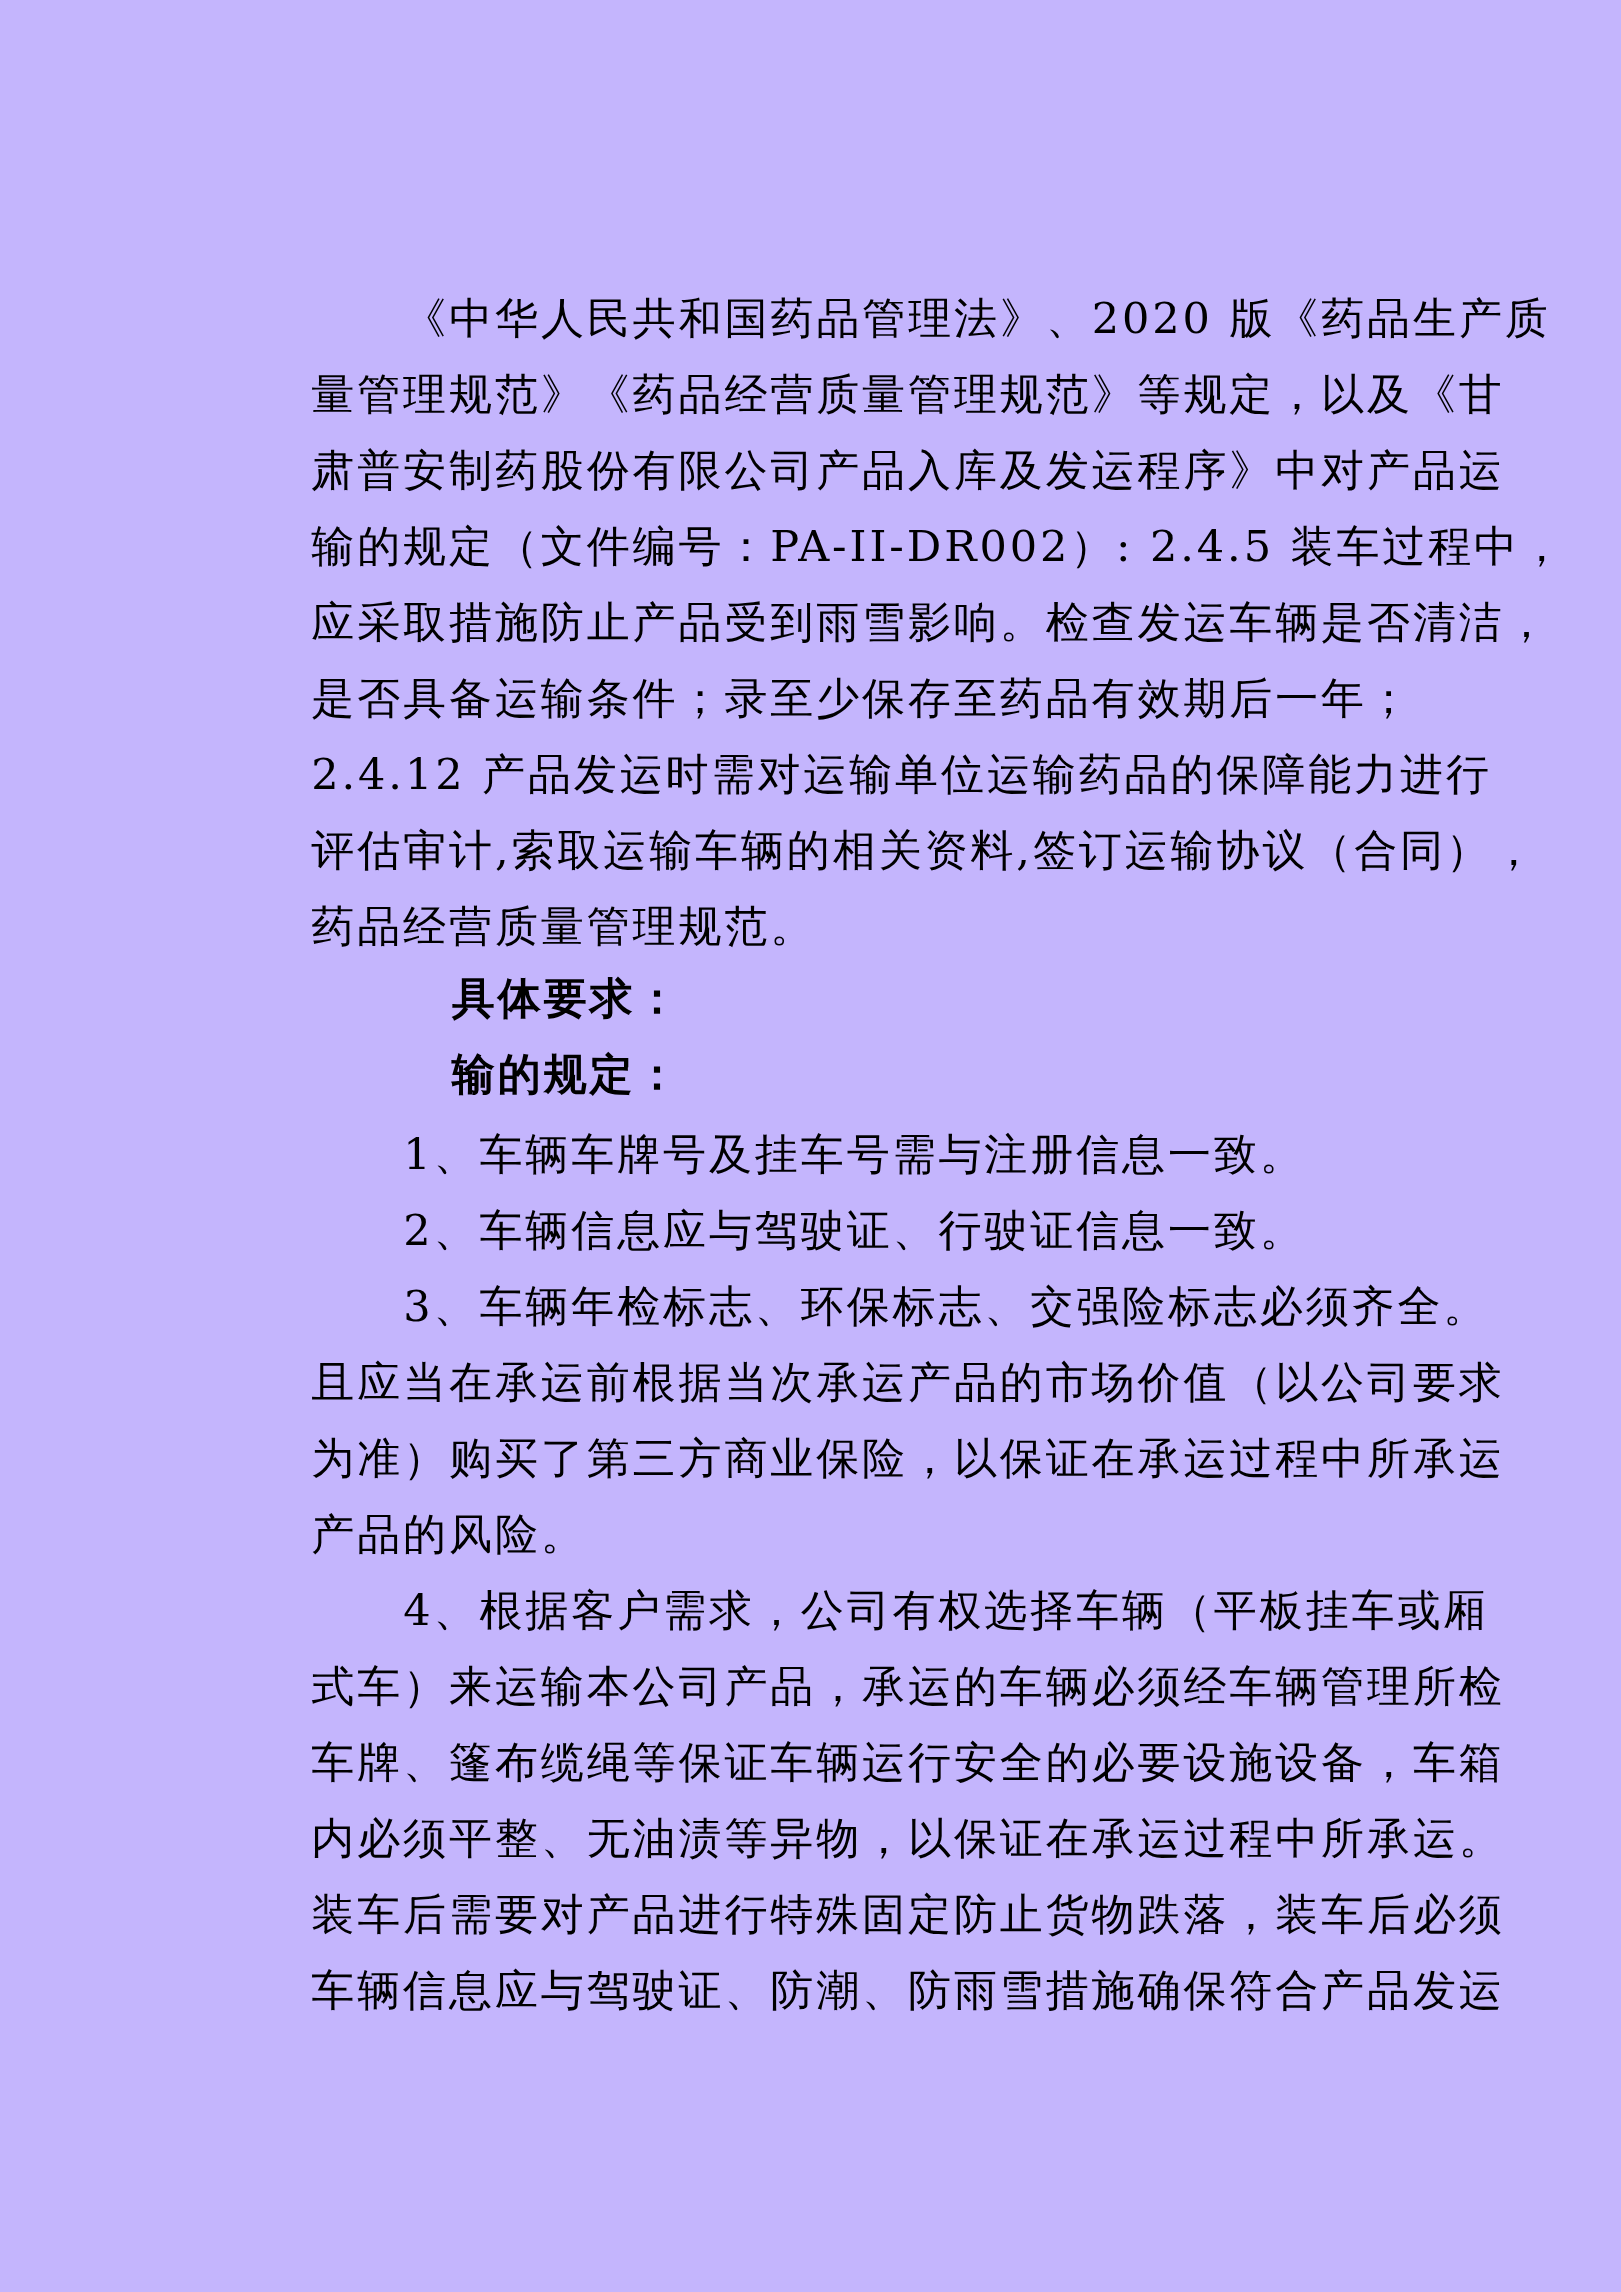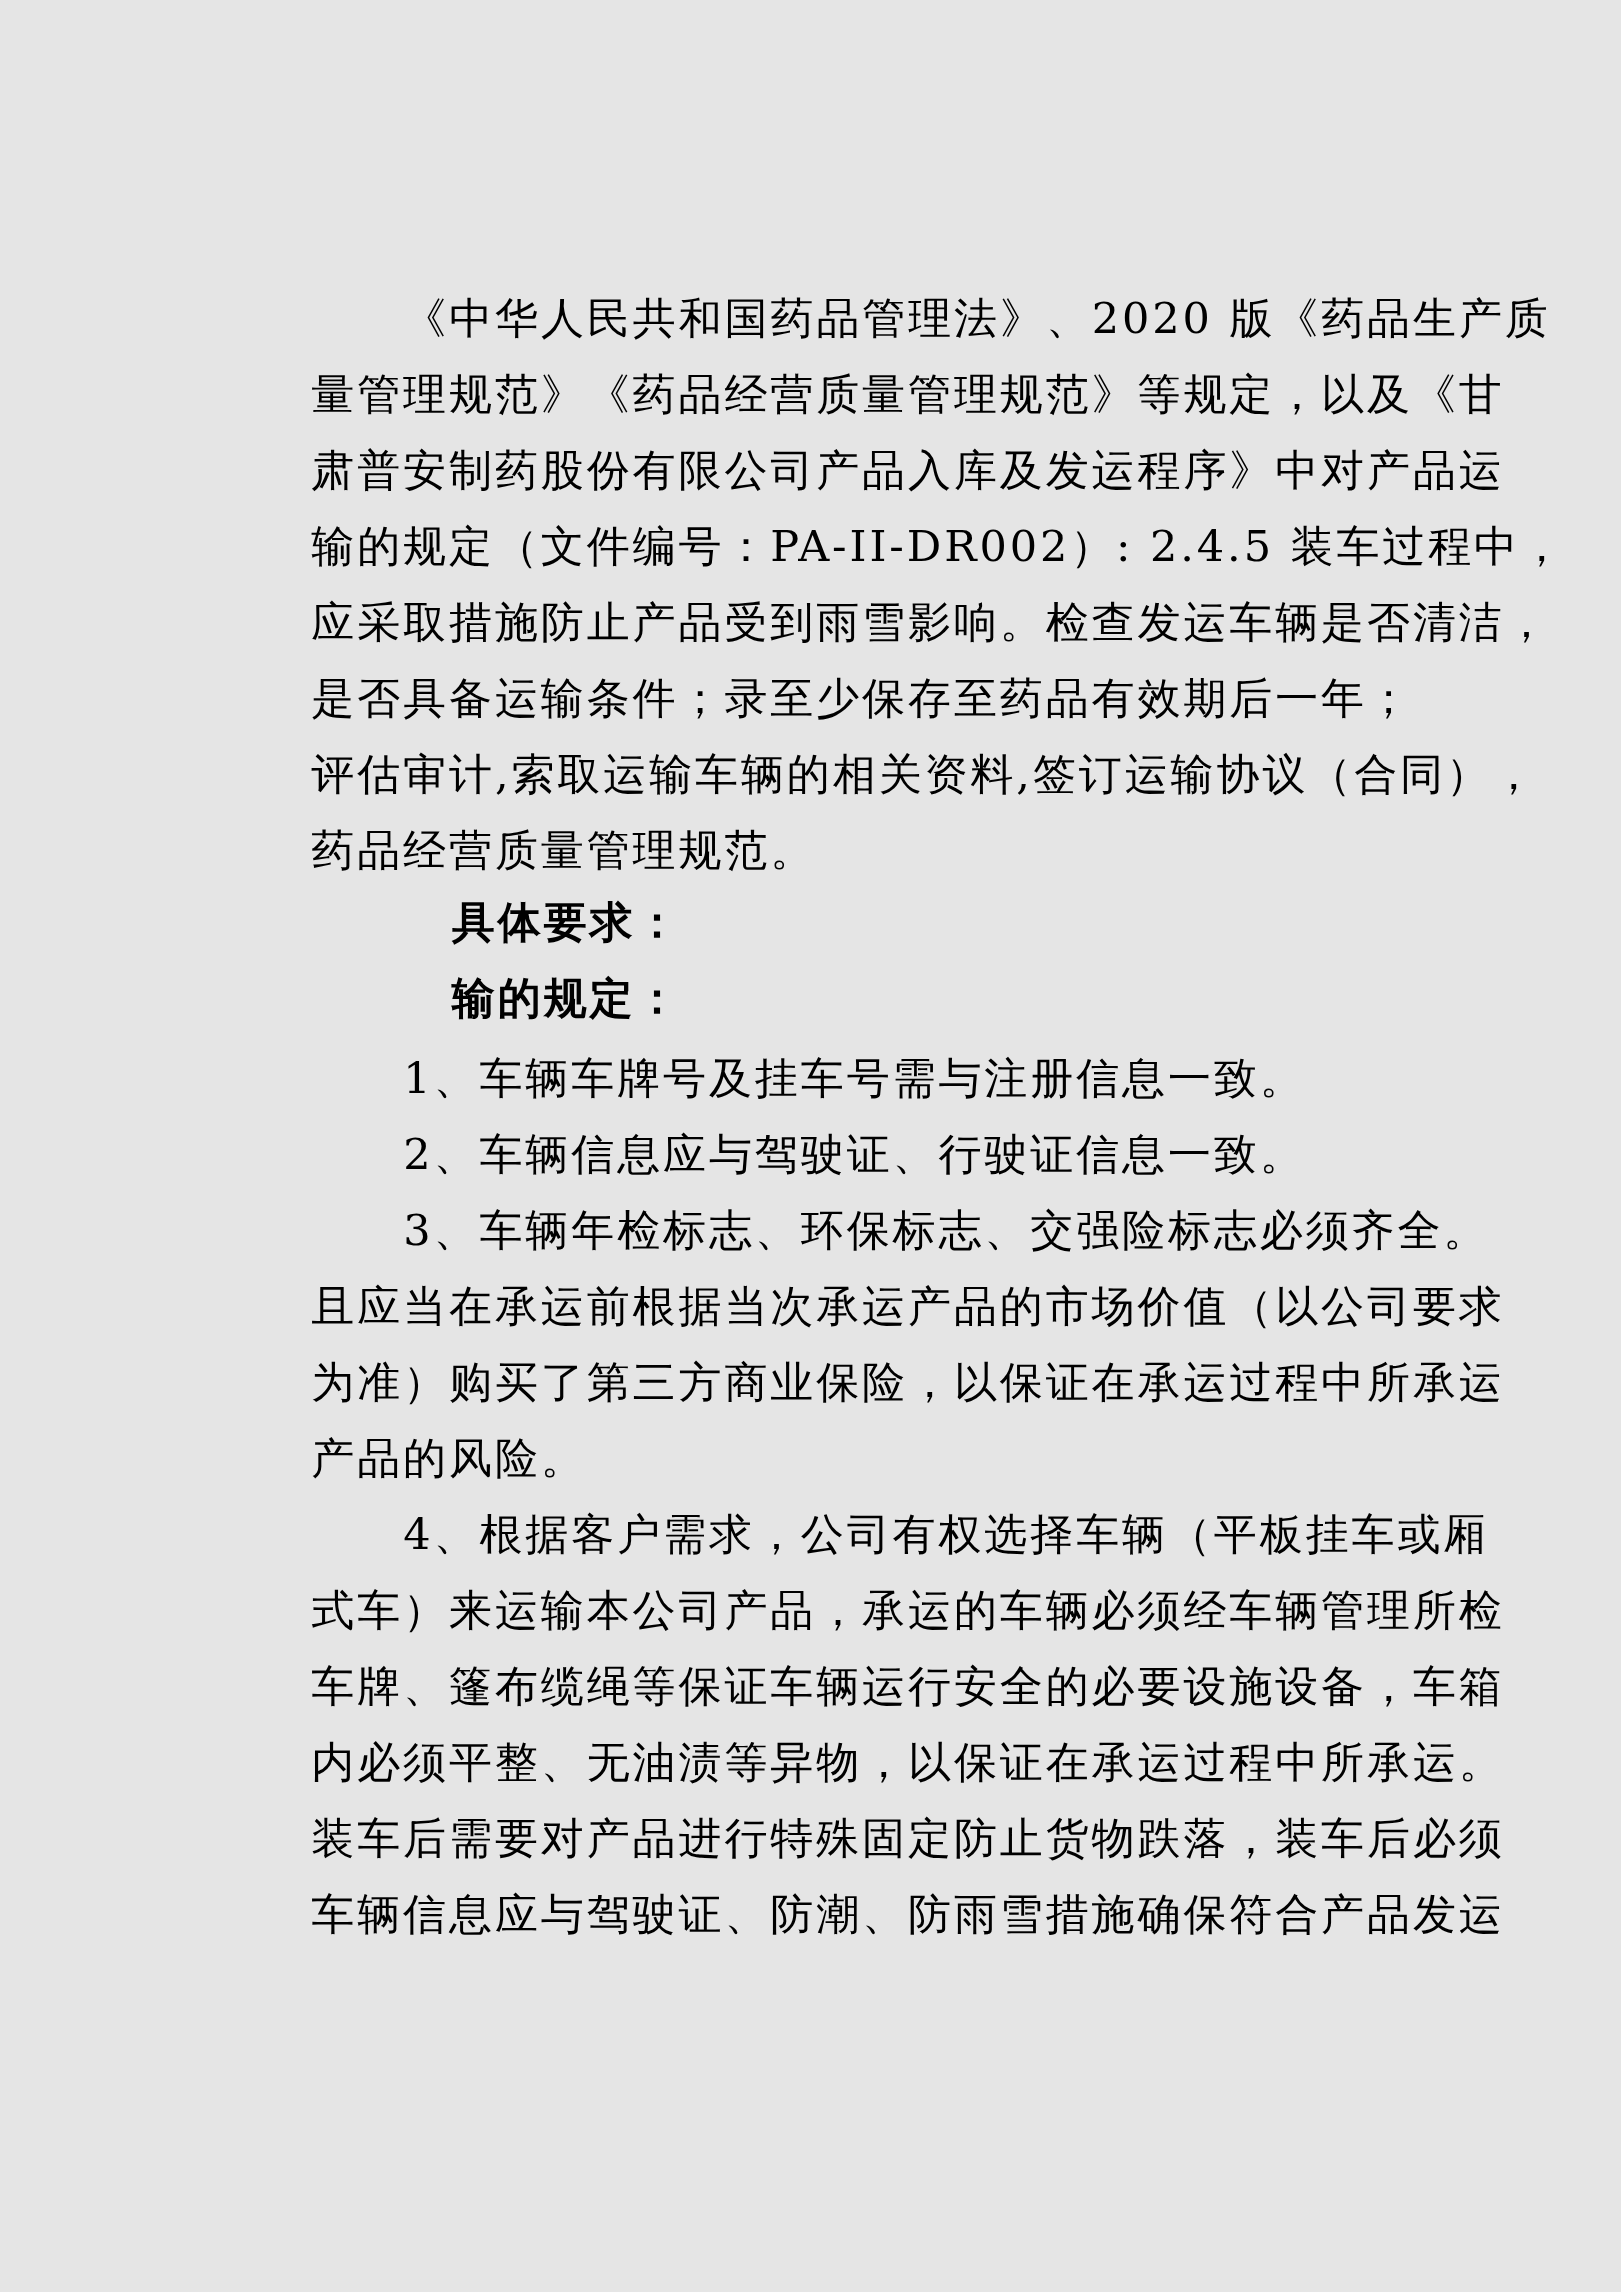--- a/index.html
+++ b/index.html
@@ -4,21 +4,21 @@
 <style>
   html, body {
     margin: 0;
     padding: 0;
     background: #ffffff;
   }
   .page {
     position: relative;
     width: 1621px;
     height: 2293px;
-    background: #e5e5e5;
+    background: #c4b5fd;
     overflow: hidden;
   }
   .doc-body {
     position: absolute;
     left: 245px;
     top: 204px;
     width: 1157px;
   }
   .doc-line {
     height: 76px;
@@ -53,20 +53,23 @@
     <span>肃普安制药股份有限公司产品入库及发运程序》中对产品运</span>
   </div>
       <div class="doc-line">
     <span>输的规定（文件编号：PA-II-DR002）: 2.4.5 装车过程中，</span>
   </div>
       <div class="doc-line">
     <span>应采取措施防止产品受到雨雪影响。检查发运车辆是否清洁，</span>
   </div>
       <div class="doc-line">
     <span>是否具备运输条件；录至少保存至药品有效期后一年；</span>
+  </div>
+      <div class="doc-line">
+    <span>2.4.12 产品发运时需对运输单位运输药品的保障能力进行</span>
   </div>
       <div class="doc-line">
     <span>评估审计,索取运输车辆的相关资料,签订运输协议（合同），</span>
   </div>
       <div class="doc-line">
     <span>药品经营质量管理规范。</span>
   </div>
       <div class="doc-line indent bold">
     <span>具体要求：</span>
   </div>

